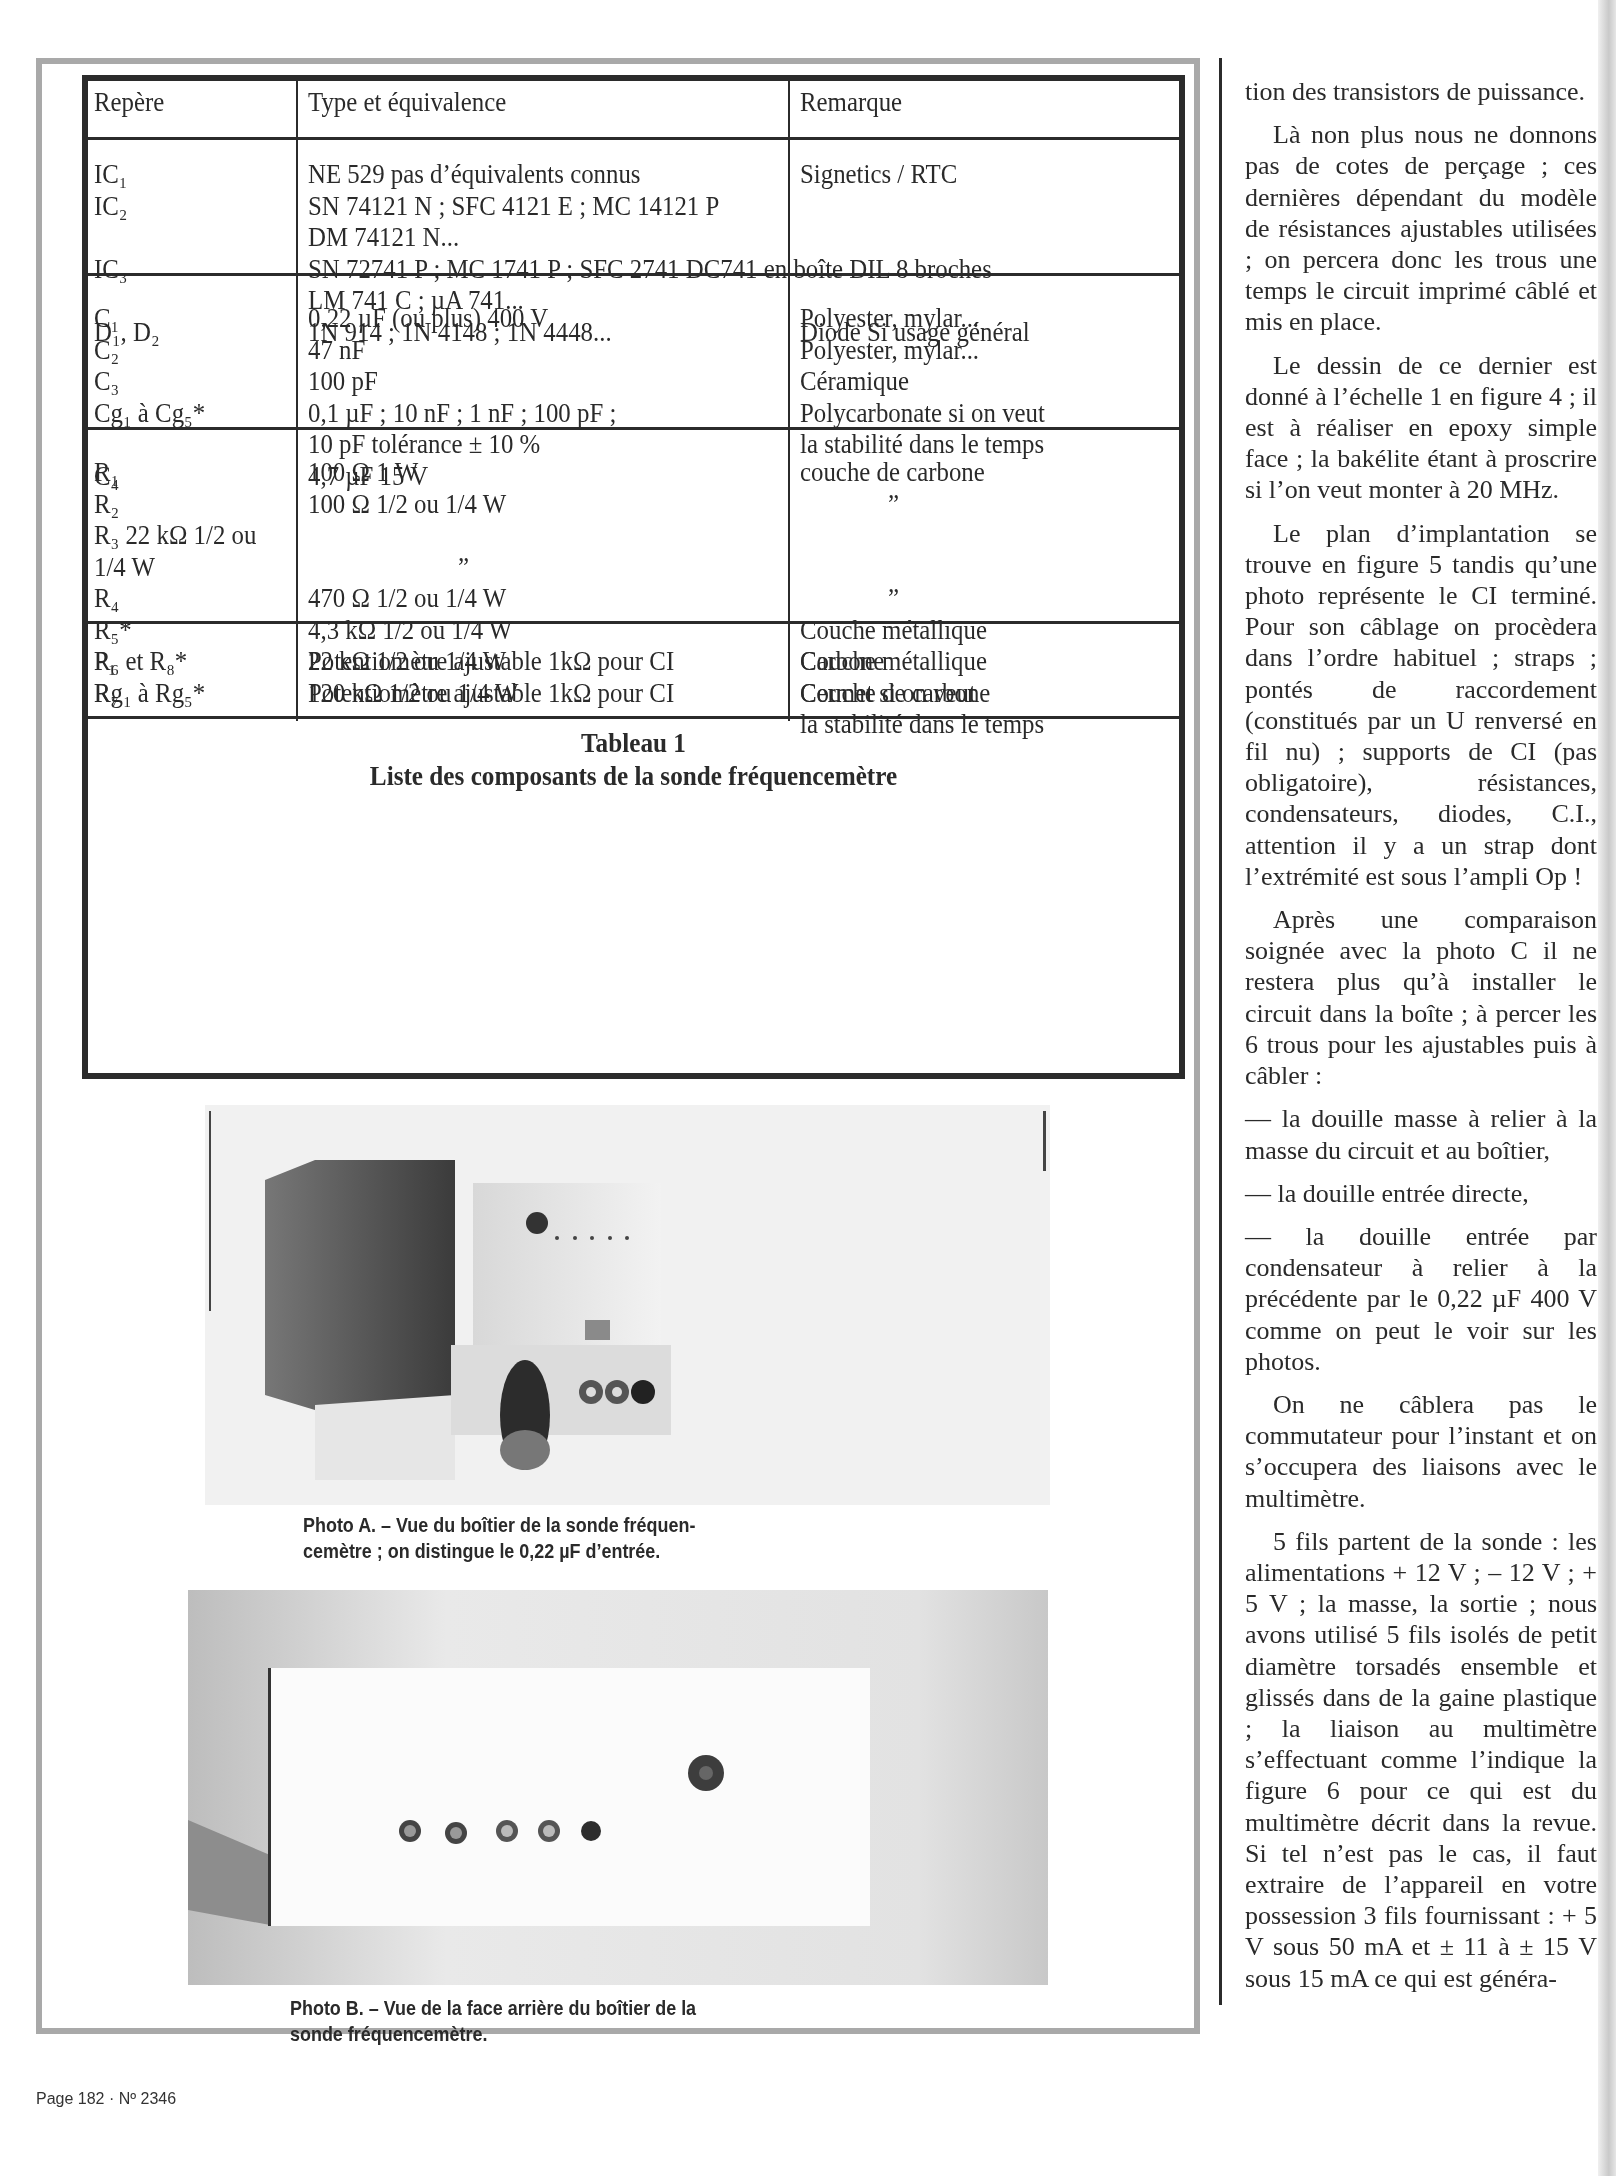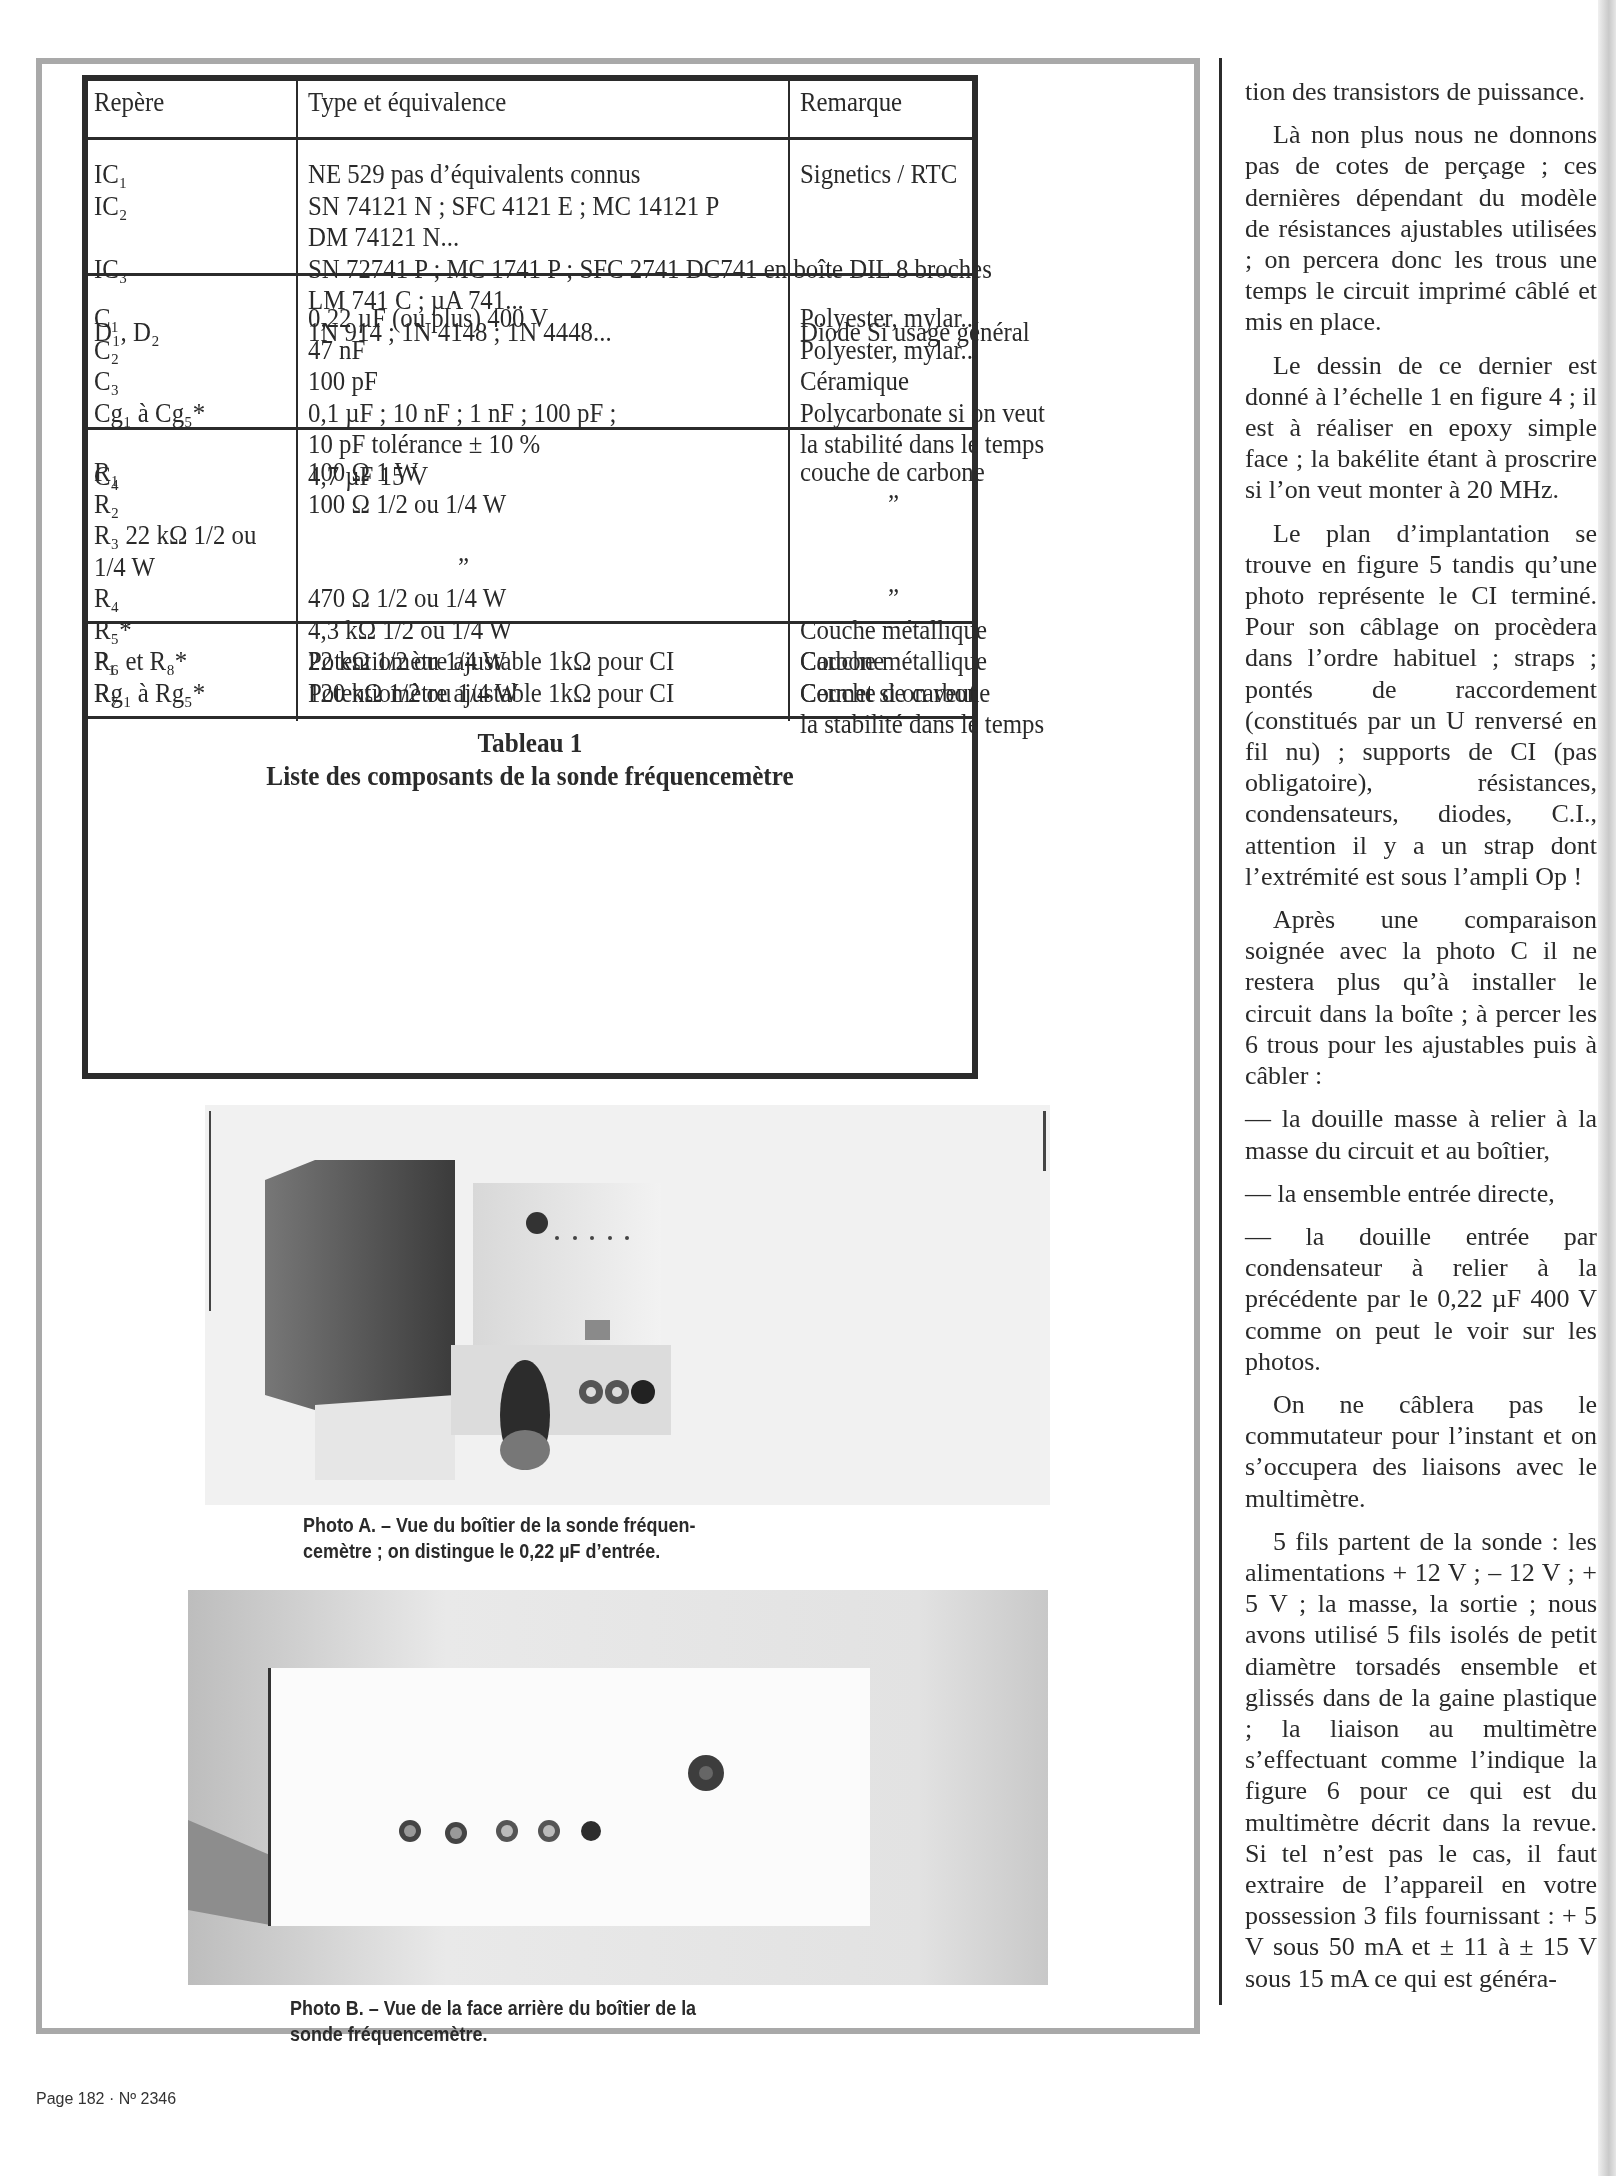--- a/index.html
+++ b/index.html
@@ -7,21 +7,21 @@
   body { position: relative; font-family: "Liberation Serif", "DejaVu Serif", serif; color: #2a2a2a; }
 
   
   .frame {
     position: absolute; left: 36px; top: 58px; width: 1164px; height: 1976px;
     border: 6px solid #a9a9a9; border-right-width: 6px;
   }
 
   
   .tbl {
-    position: absolute; left: 82px; top: 75px; width: 896px; height: 1004px;
+    position: absolute; left: 82px; top: 75px; width: 1103px; height: 1004px;
     border: 6px solid #2b2b2b;
     font-family: Liberation Serif, serif;
   }
   .vline { position: absolute; width: 2px; background: #2b2b2b; }
   .hline { position: absolute; left: 0; right: 0; height: 3px; background: #2b2b2b; }
   .cell-text { position: absolute; font-size: 27px; line-height: 31.5px; white-space: pre; color: #2a2a2a; transform: scaleX(0.92); transform-origin: left top; }
   .col-rep { left: 6px; }
   .col-type { left: 220px; }
   .col-rem { left: 712px; }
   .hdr { top: 6px; font-size: 27px; }
@@ -210,19 +210,19 @@
 <div class="photo-caption" style="left:290px; top:2021px;">sonde fréquencemètre.</div>
 
 <div class="col-rule"></div>
 <div class="article">
   <p class="">tion des transistors de puissance.</p>
   <p class="ind">Là non plus nous ne donnons pas de cotes de perçage ; ces dernières dépendant du modèle de résistances ajustables utilisées ; on percera donc les trous une temps le circuit imprimé câblé et mis en place.</p>
   <p class="ind">Le dessin de ce dernier est donné à l’échelle 1 en figure 4 ; il est à réaliser en epoxy simple face ; la bakélite étant à proscrire si l’on veut monter à 20 MHz.</p>
   <p class="ind">Le plan d’implantation se trouve en figure 5 tandis qu’une photo représente le CI terminé. Pour son câblage on procèdera dans l’ordre habituel ; straps ; pontés de raccordement (constitués par un U renversé en fil nu) ; supports de CI (pas obligatoire), résistances, condensateurs, diodes, C.I., attention il y a un strap dont l’extrémité est sous l’ampli Op !</p>
   <p class="ind">Après une comparaison soignée avec la photo C il ne restera plus qu’à installer le circuit dans la boîte ; à percer les 6 trous pour les ajustables puis à câbler :</p>
   <p class="dash">— la douille masse à relier à la masse du circuit et au boîtier,</p>
-  <p class="dash">— la ensemble entrée directe,</p>
+  <p class="dash">— la douille entrée directe,</p>
   <p class="">— la douille entrée par condensateur à relier à la précédente par le 0,22 µF 400 V comme on peut le voir sur les photos.</p>
   <p class="ind">On ne câblera pas le commutateur pour l’instant et on s’occupera des liaisons avec le multimètre.</p>
   <p class="ind tight">5 fils partent de la sonde : les alimentations + 12 V ; – 12 V ; + 5 V ; la masse, la sortie ; nous avons utilisé 5 fils isolés de petit diamètre torsadés ensemble et glissés dans de la gaine plastique ; la liaison au multimètre s’effectuant comme l’indique la figure 6 pour ce qui est du multimètre décrit dans la revue. Si tel n’est pas le cas, il faut extraire de l’appareil en votre possession 3 fils fournissant : + 5 V sous 50 mA et ± 11 à ± 15 V sous 15 mA ce qui est généra-</p>
 </div>
 
 <div class="footer">Page 182 · Nº 2346</div>
 
 </body></html>

